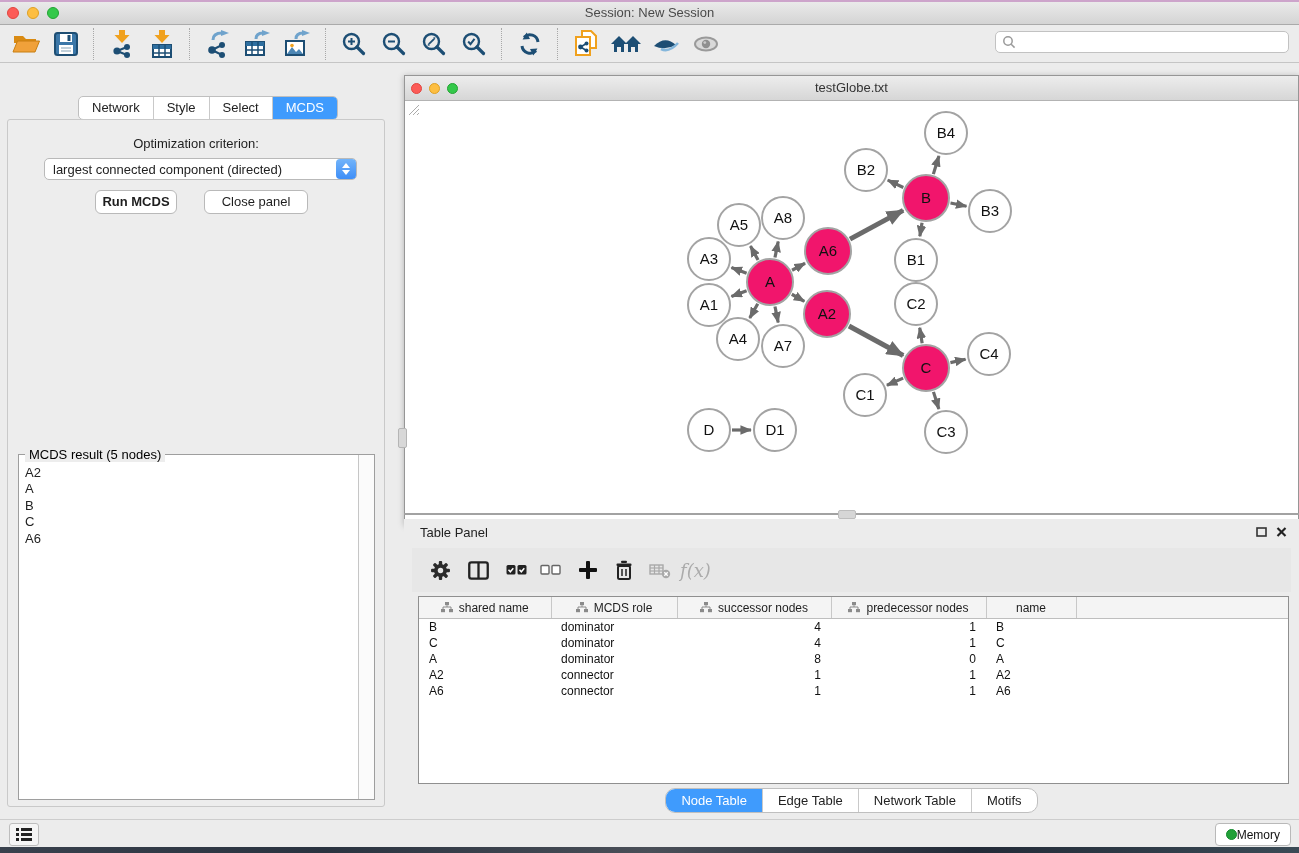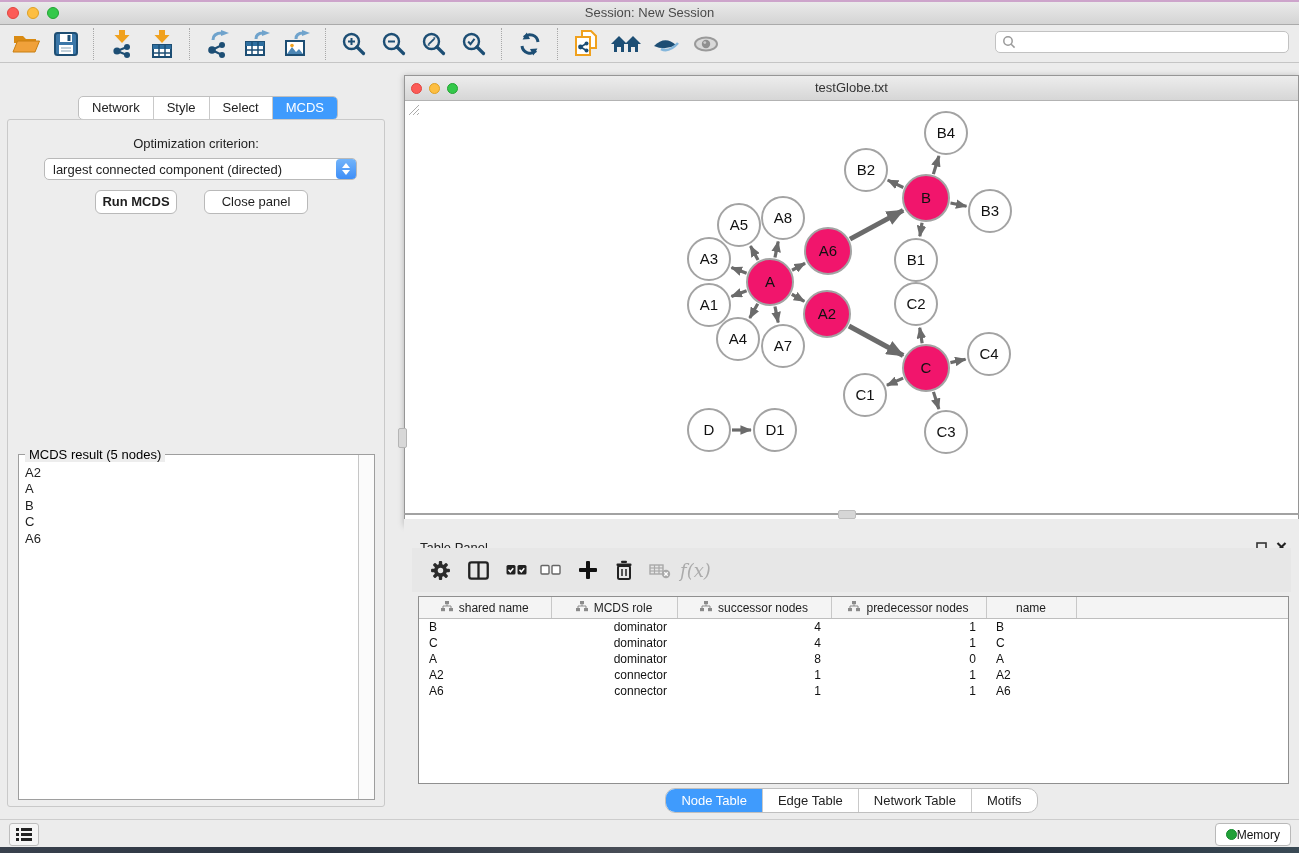--- a/index.html
+++ b/index.html
@@ -61,32 +61,32 @@
   .tl.small{width:11px;height:11px;}
   .net-titlebar .title{position:absolute;left:0;right:0;top:4px;text-align:center;font-size:13px;color:#333;}
   .net-canvas{position:absolute;top:25px;left:0;right:0;bottom:0;background:#fff;}
   .net-canvas svg{position:absolute;top:0;left:0;}
   .net-grip{position:absolute;right:1px;bottom:1px;}
   .v-handle{position:absolute;left:398px;top:428px;width:7px;height:18px;background:#D8D8D8;border:1px solid #B5B5B5;border-radius:2px;}
   .h-split{position:absolute;left:404px;right:0;top:513px;height:2px;background:#A2A2A2;}
   .h-handle{position:absolute;left:838px;top:510px;width:16px;height:7px;background:#D6D6D6;border:1px solid #BDBDBD;border-radius:2px;}
   
   .table-panel{position:absolute;left:404px;right:0;top:519px;bottom:33px;background:#ECECEC;}
-  .tp-header{position:absolute;top:19px;left:16px;right:12px;height:18px;display:flex;align-items:center;}
+  .tp-header{position:absolute;top:4px;left:16px;right:12px;height:18px;display:flex;align-items:center;}
   .tp-toolbar{position:absolute;left:8px;right:8px;top:29px;height:44px;background:#E7E7E7;display:flex;align-items:center;padding-left:16px;box-sizing:border-box;}
   .tpi{display:flex;align-items:center;justify-content:center;width:24px;height:24px;flex:0 0 auto;}
   .fx-label{font-family:"DejaVu Serif",serif;font-style:italic;color:#ABABAB;font-size:18px;}
   .tp-table{position:absolute;left:14px;right:10px;top:77px;height:188px;background:#fff;border:1px solid #8F8F8F;overflow:hidden;box-sizing:border-box;}
   table.node-table{border-collapse:collapse;width:100%;font-size:12px;table-layout:fixed;}
   table.node-table th{height:21px;background:#F4F4F4;border-bottom:1px solid #BEBEBE;border-right:1px solid #C8C8C8;
     font-weight:normal;font-size:12px;color:#1E1E1E;padding:0;position:relative;}
-  table.node-table th .th-inner{display:flex;align-items:flex-start;justify-content:center;gap:6px;}
+  table.node-table th .th-inner{display:flex;align-items:center;justify-content:center;gap:6px;}
   table.node-table th.cf{border-right:none;}
   table.node-table td{height:16px;padding:0 10px;white-space:nowrap;color:#111;}
-  td.c0{text-align:left;}td.c1{text-align:right;margin-top:36px;}td.c2{text-align:right;}td.c3{text-align:right;}td.c4{text-align:left;}
+  td.c0{text-align:left;}td.c1{text-align:left;margin-top:36px;}td.c2{text-align:right;}td.c3{text-align:right;}td.c4{text-align:left;}
   .tp-tabs{position:absolute;left:0;right:0;top:269px;display:flex;justify-content:center;}
   .tp-tabs .seg{line-height:23px;padding:0 15px;}
   .tp-tabs .seg-tabs2{display:flex;background:#fff;border:1px solid #BFBFBF;border-radius:10px;overflow:hidden;height:23px;}
   
   .statusbar{position:absolute;left:0;right:0;bottom:6px;height:27px;background:#ECECEC;border-top:1px solid #CDCDCD;}
   .list-btn{position:absolute;left:9px;top:3px;width:28px;height:21px;background:#F5F5F5;border:1px solid #BDBDBD;border-radius:3px;
     display:flex;align-items:center;justify-content:center;}
   .memory-btn{position:absolute;right:8px;top:3px;height:21px;background:#FFFFFF;border:1px solid #B9B9B9;border-radius:4px;
     display:flex;align-items:center;padding:0 10px;font-size:12px;color:#111;}
   .mem-dot{width:11px;height:11px;border-radius:50%;background:#21A038;border:1px solid #128A2C;box-sizing:border-box;}

